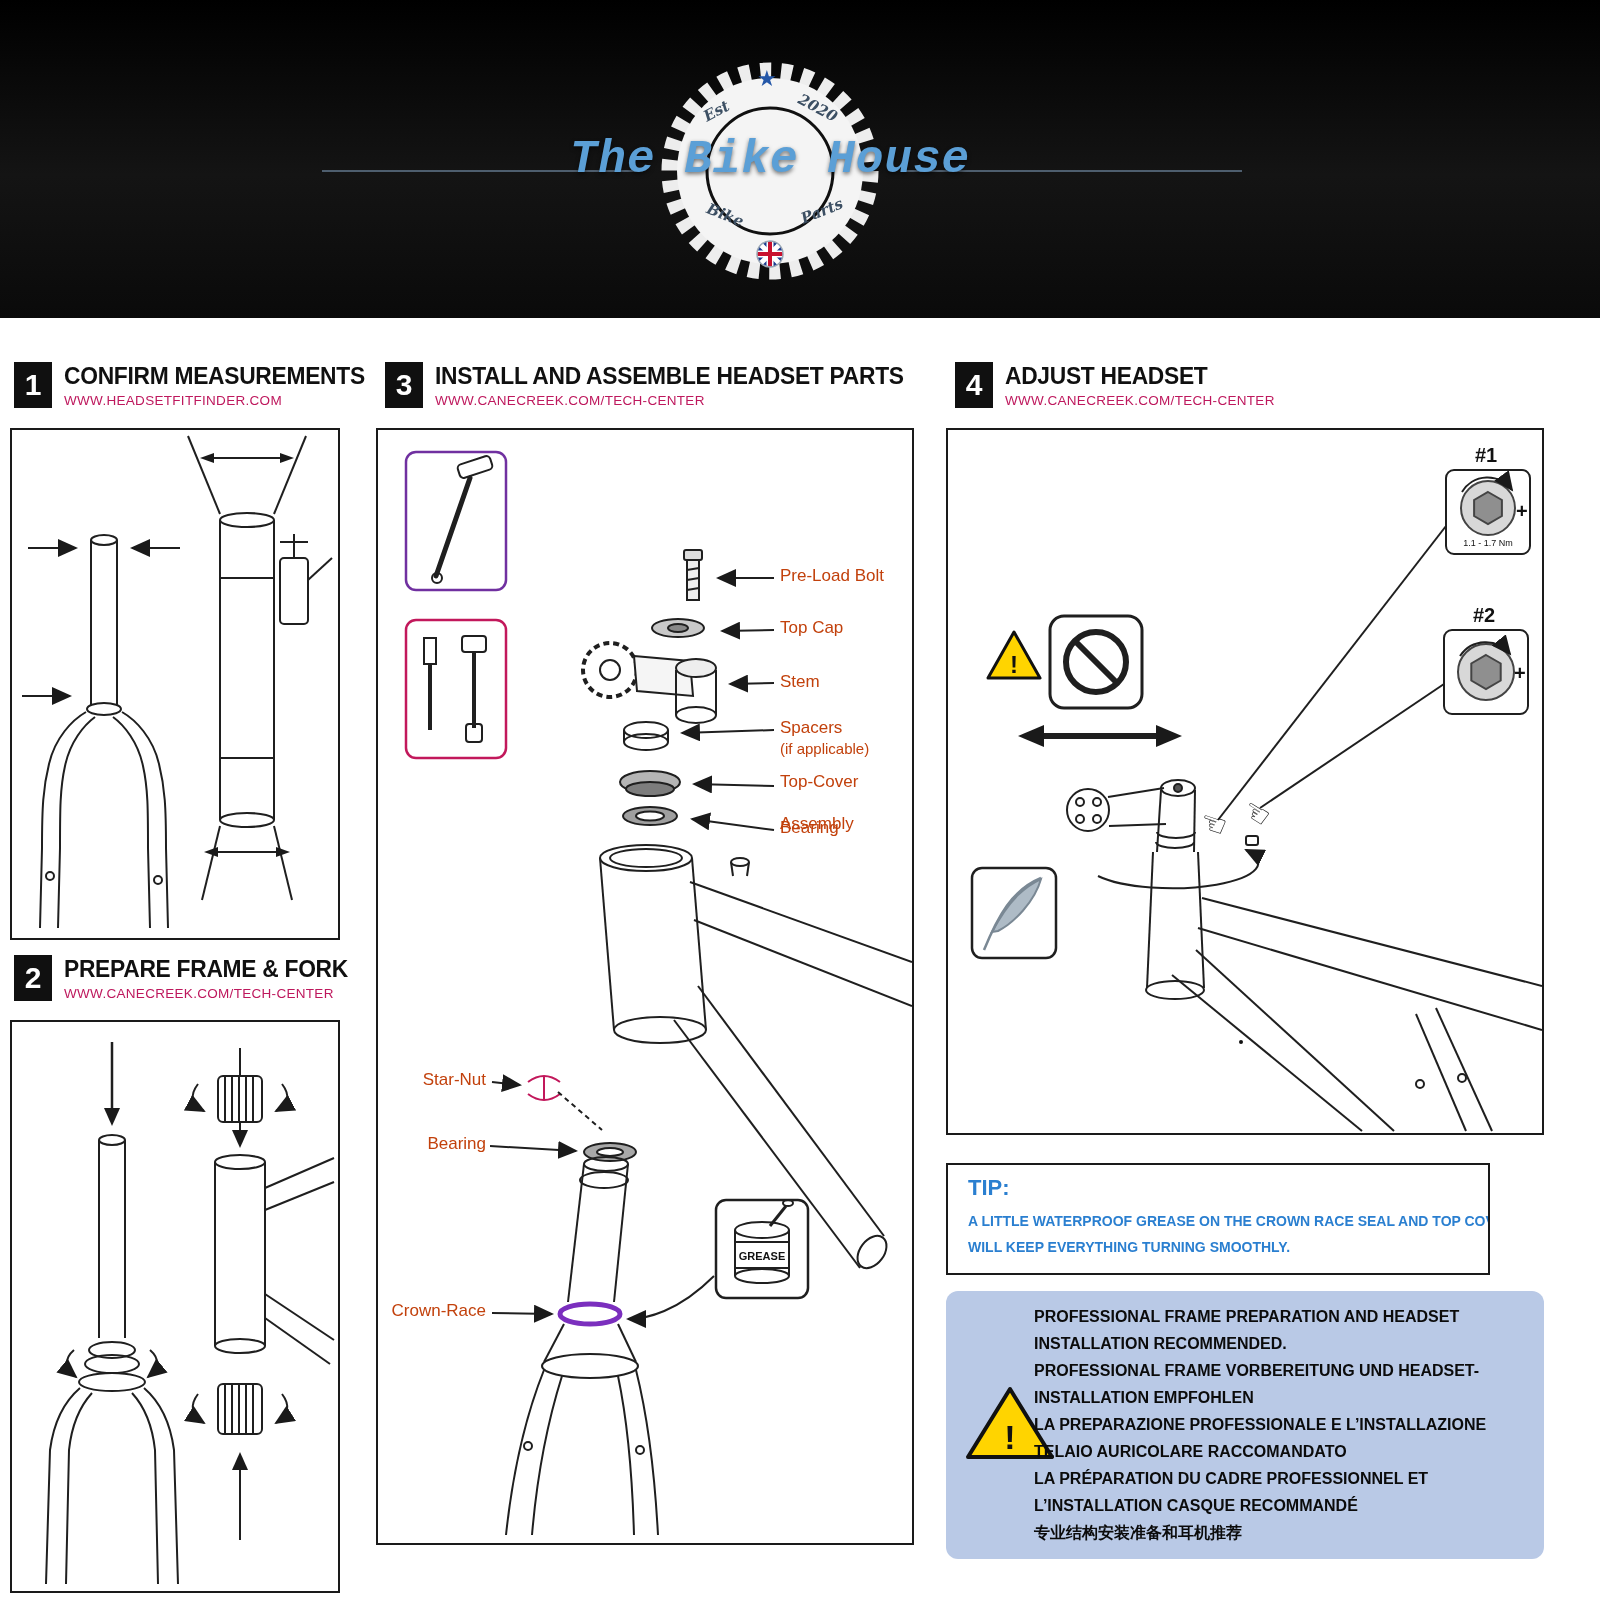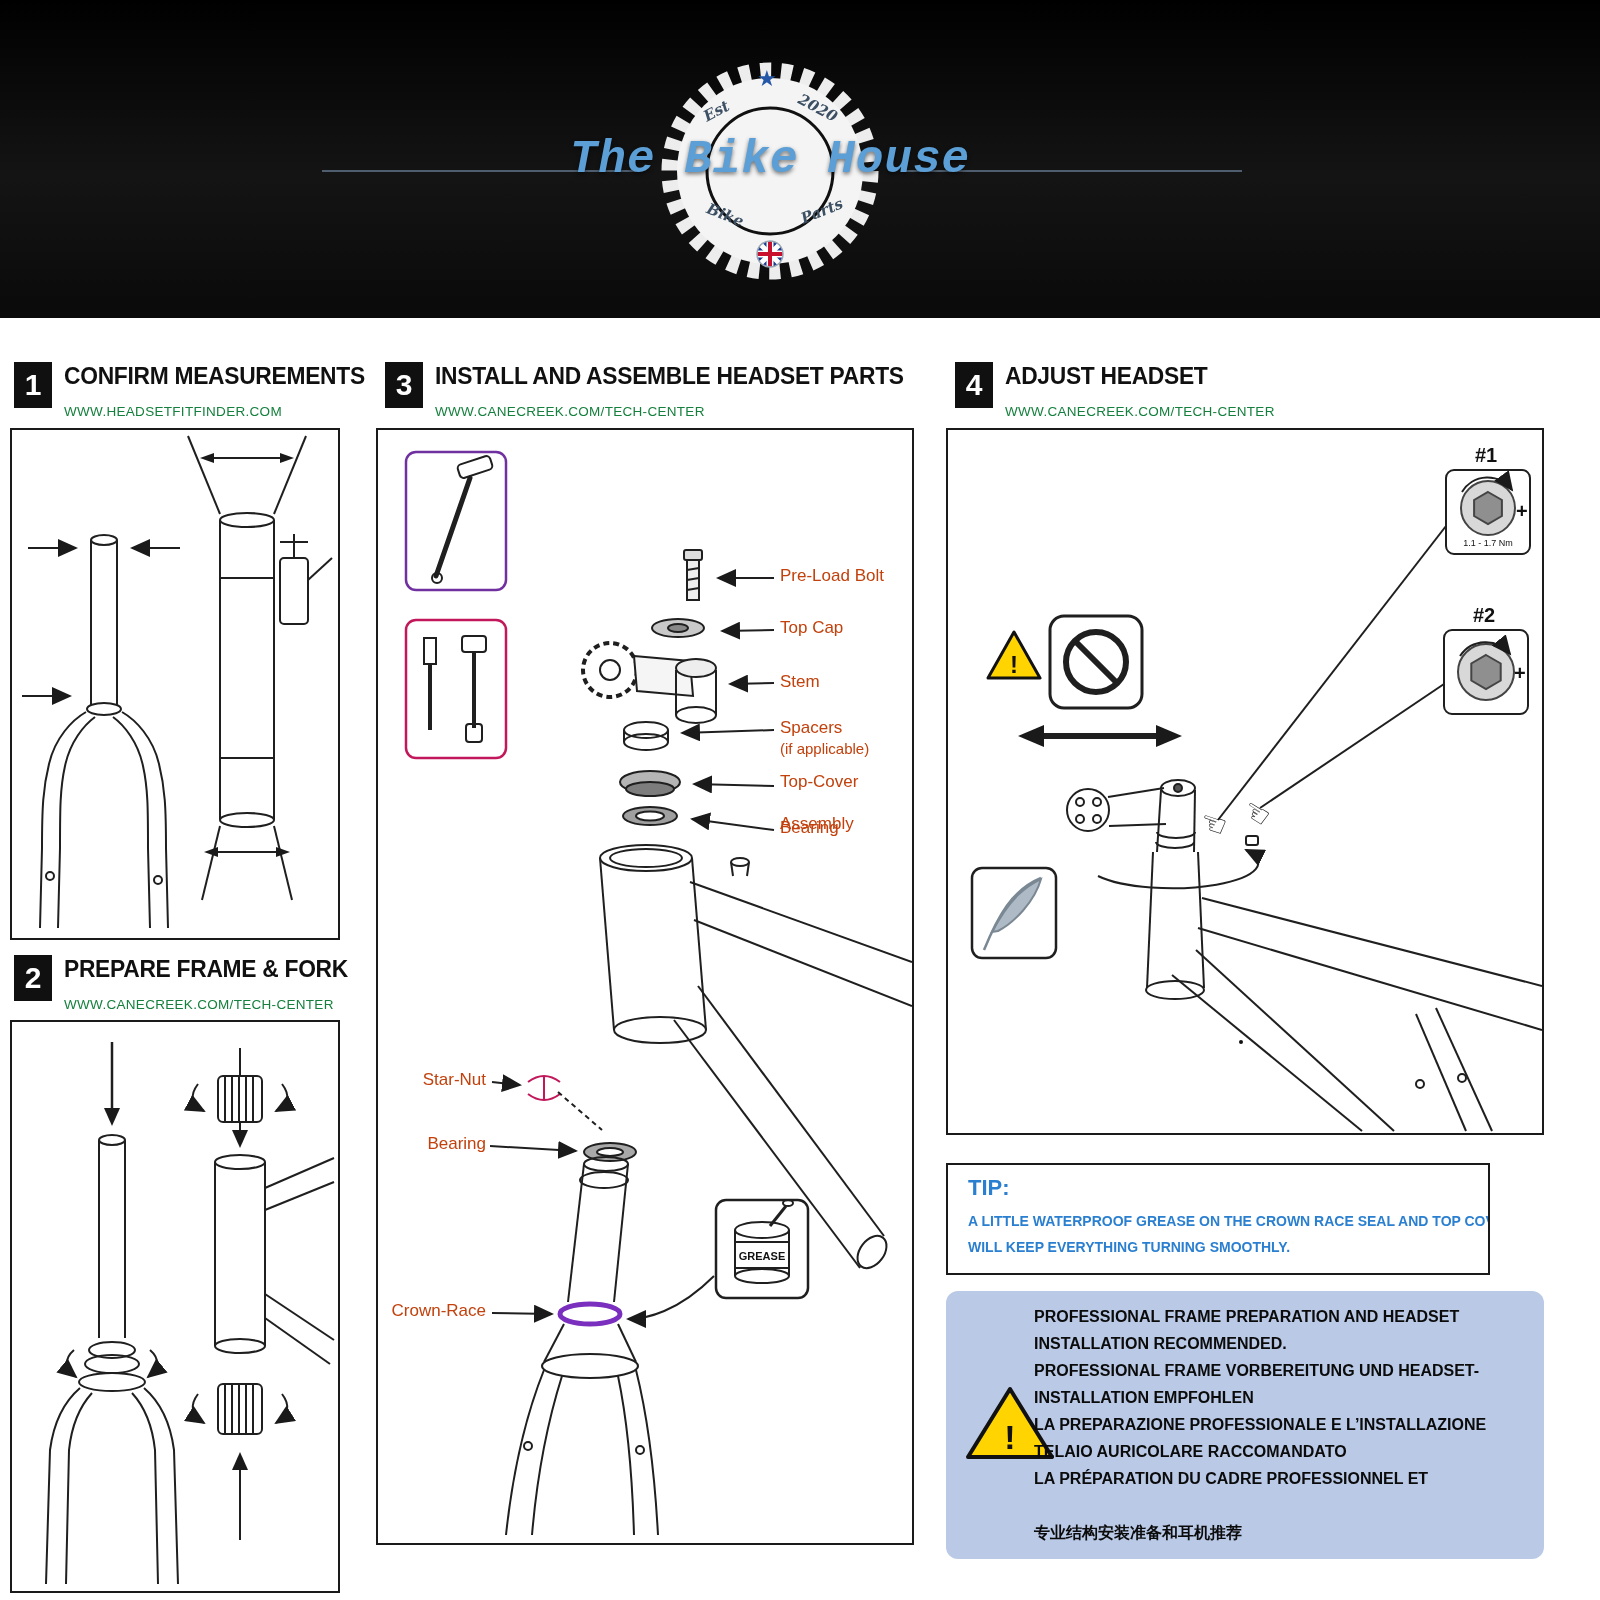--- a/index.html
+++ b/index.html
@@ -7,21 +7,21 @@
   body{width:1600px;height:1600px;position:relative;font-family:"Liberation Sans",sans-serif;overflow:hidden}
   .abs{position:absolute}
   .page{position:absolute;left:0;top:0;width:1600px;height:1600px;background:#fff}
   .banner{position:absolute;left:0;top:0;width:1600px;height:318px;background:linear-gradient(180deg,#000 0%,#141414 55%,#0a0a0a 100%)}
   .orn{position:absolute;height:2px;background:#4e5e6e}
   .brand{position:absolute;left:490px;top:134px;width:560px;text-align:center;font-family:Liberation Mono, monospace;font-style:italic;font-weight:bold;font-size:46px;color:#5b9fd6;letter-spacing:1px;text-shadow:0 2px 4px rgba(0,0,0,.55)}
   .logo-script{position:absolute;font-family:"DejaVu Serif",serif;font-style:italic;font-weight:bold;color:#3c4f63;font-size:15px}
   .step-head{position:absolute;display:flex;gap:12px}
   .step-num{width:38px;height:46px;background:#101010;color:#fff;font-weight:bold;font-size:30px;display:flex;align-items:center;justify-content:center;flex:0 0 auto}
   .step-title{font-size:24px;font-weight:bold;color:#101010;letter-spacing:-.3px;transform:scaleX(.95);transform-origin:left top;white-space:nowrap}
-  .step-url{font-size:13.5px;color:#15803d;margin-top:14px;letter-spacing:.3px;white-space:nowrap}
+  .step-url{font-size:13.5px;color:#be185d;margin-top:3px;letter-spacing:.3px;white-space:nowrap}
   .panel{position:absolute;border:2px solid #1a1a1a;background:#fff;overflow:hidden}
   .lbl{position:absolute;color:#c2410c;font-size:17px;white-space:nowrap}
   .lbl.small{font-size:15px}
   .lbl.right{text-align:right}
   .tip-title{position:absolute;left:20px;top:10px;color:#2a7fd0;font-weight:bold;font-size:22px}
   .tip-line{position:absolute;left:20px;color:#2a7fd0;font-weight:bold;font-size:14px;white-space:nowrap}
   .notice{position:absolute;background:#b9c9e6;border-radius:12px}
   .notice-line{position:absolute;left:88px;width:500px;font-weight:bold;font-size:16px;line-height:27px;color:#0b0b0b;white-space:nowrap}
   svg text{font-family:"Liberation Sans",sans-serif}
 </style>
@@ -440,16 +440,17 @@
       <path d="M46 6 L88 74 L4 74 Z" fill="#ffd400" stroke="#111" stroke-width="4" stroke-linejoin="round"></path>
       <text x="46" y="66" font-size="34" font-weight="bold" text-anchor="middle" fill="#111">!</text>
     </svg>
     <div class="notice-line" style="top:12px">PROFESSIONAL FRAME PREPARATION AND HEADSET</div>
     <div class="notice-line" style="top:66px">PROFESSIONAL FRAME VORBEREITUNG UND HEADSET-</div>
     <div class="notice-line" style="top:39px">INSTALLATION RECOMMENDED.</div>
     <div class="notice-line" style="top:93px">INSTALLATION EMPFOHLEN</div>
     <div class="notice-line" style="top:120px">LA PREPARAZIONE PROFESSIONALE E L’INSTALLAZIONE</div>
     <div class="notice-line" style="top:174px">LA PRÉPARATION DU CADRE PROFESSIONNEL ET</div>
     <div class="notice-line" style="top:147px">TELAIO AURICOLARE RACCOMANDATO</div>
+    <div class="notice-line" style="top:201px">L’INSTALLATION CASQUE RECOMMANDÉ</div>
     <div class="notice-line" style="top:228px">专业结构安装准备和耳机推荐</div>
   </div>
 
 </div>
 
 </body></html>

